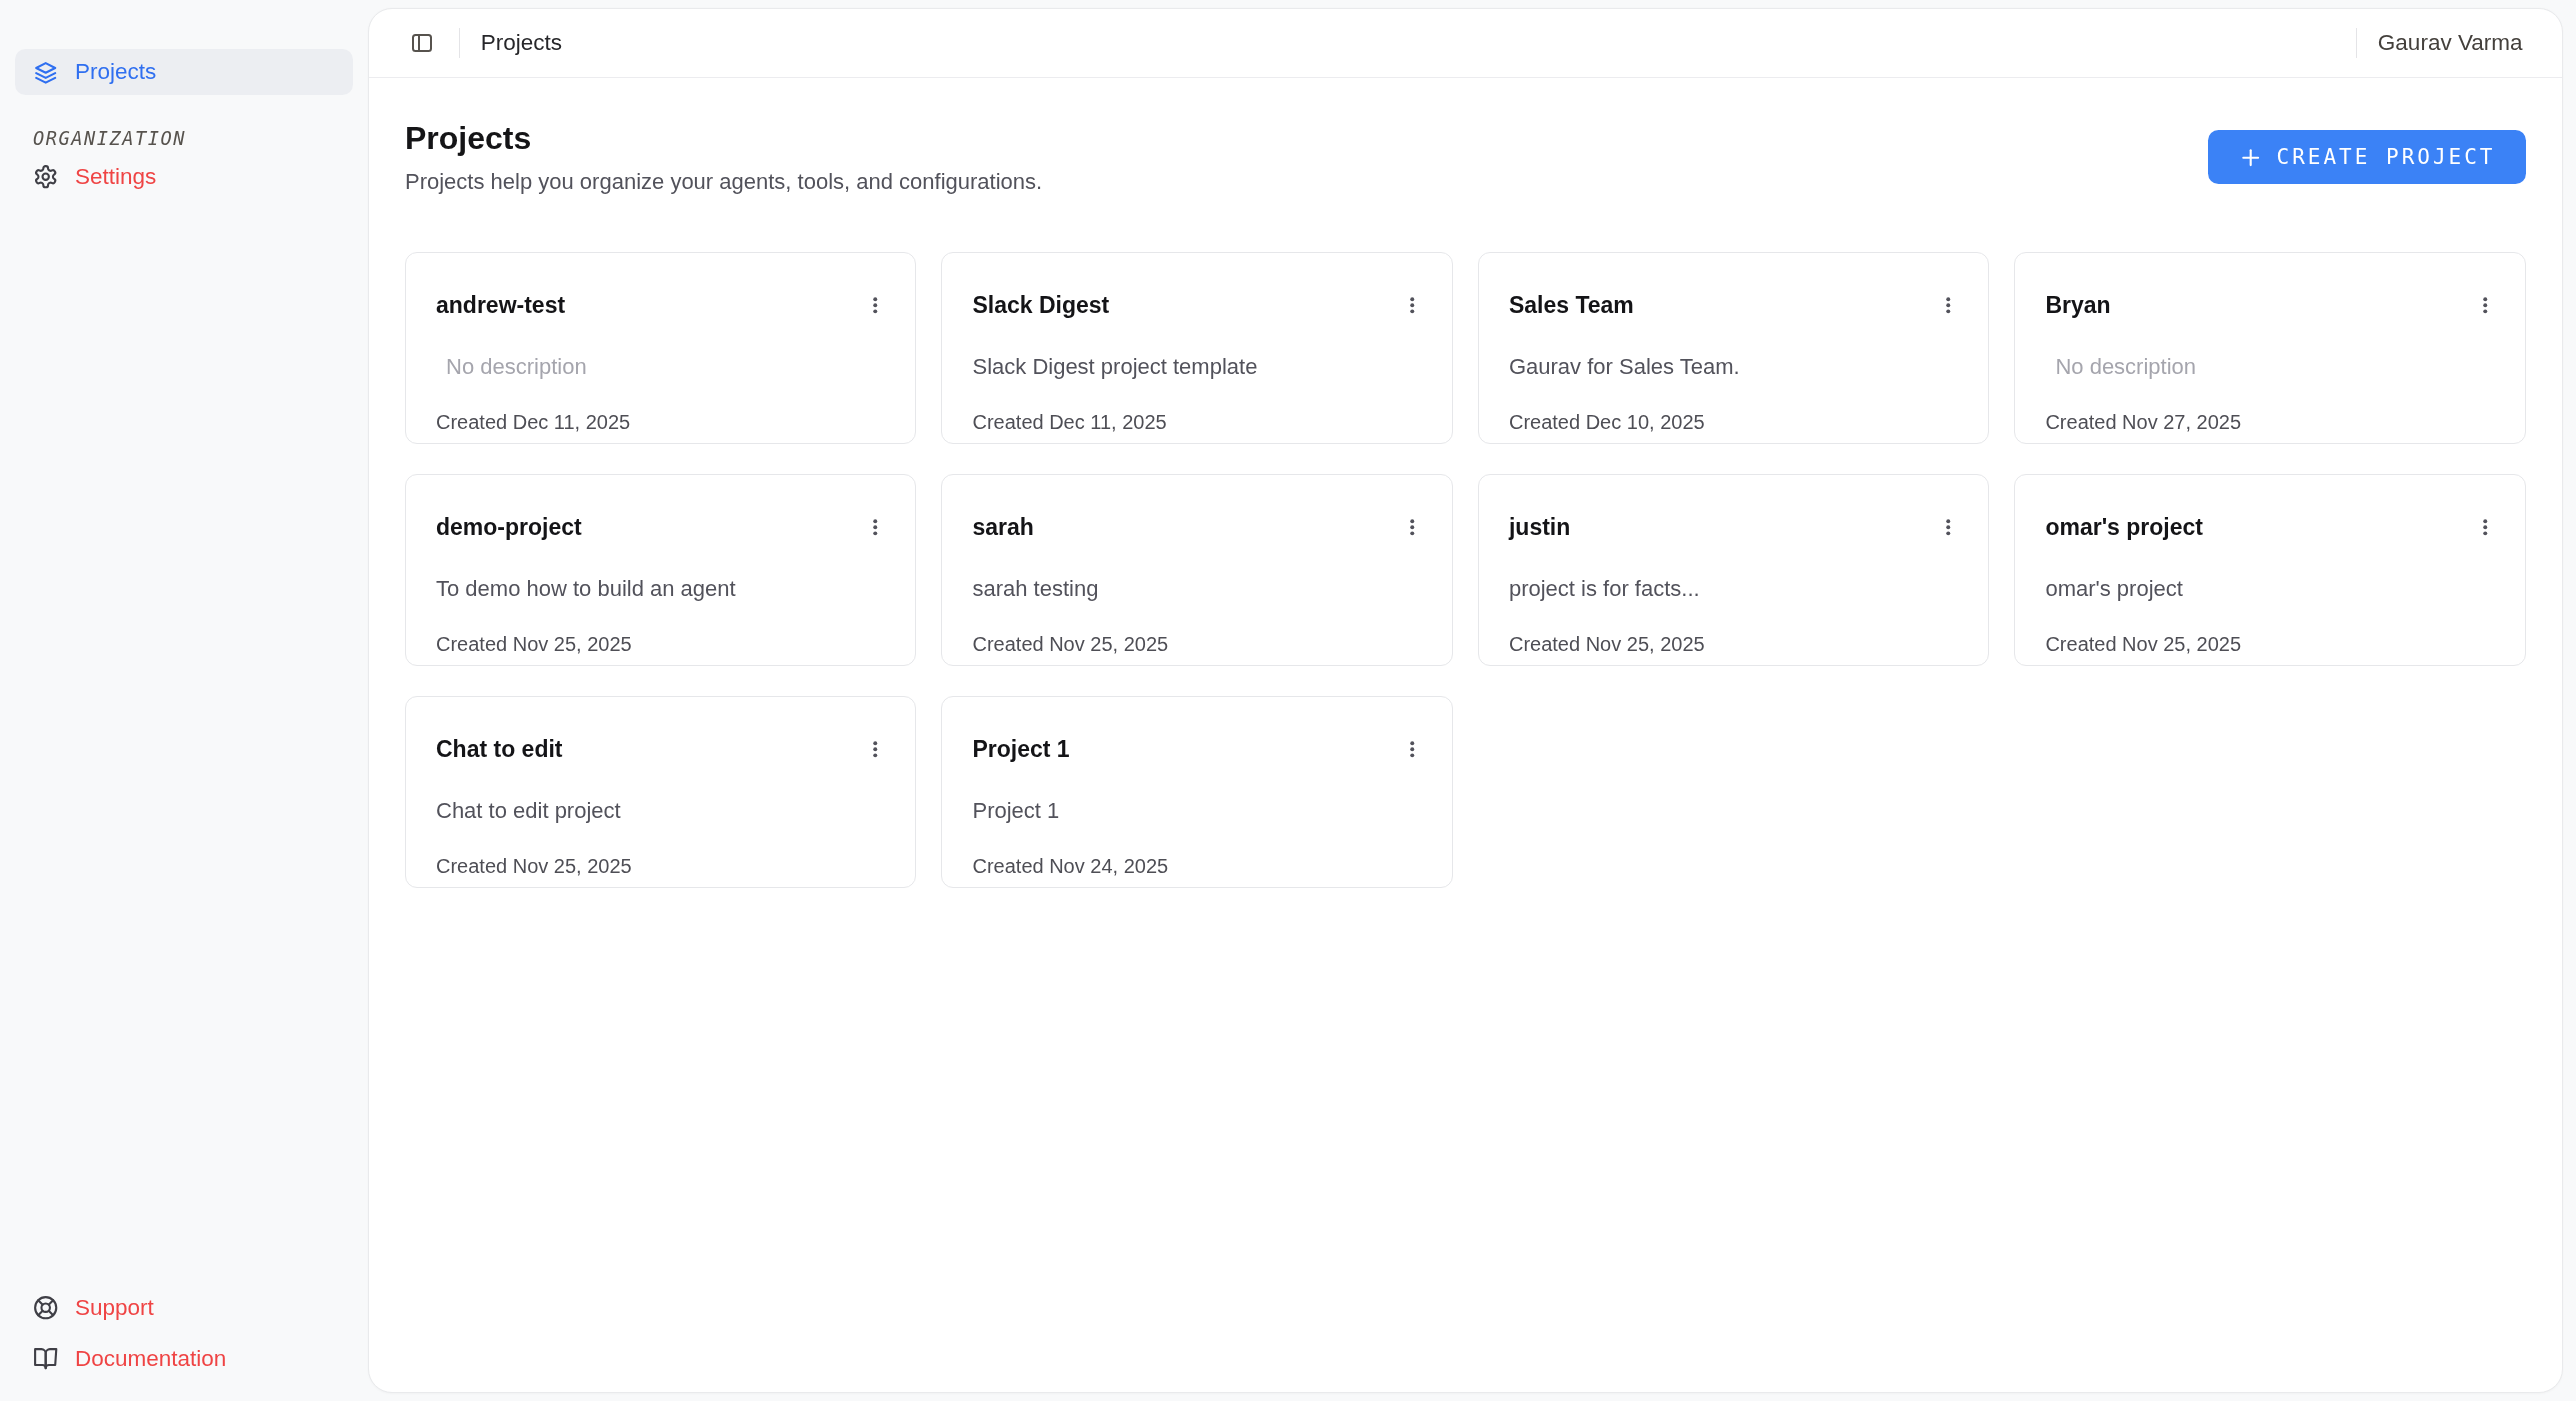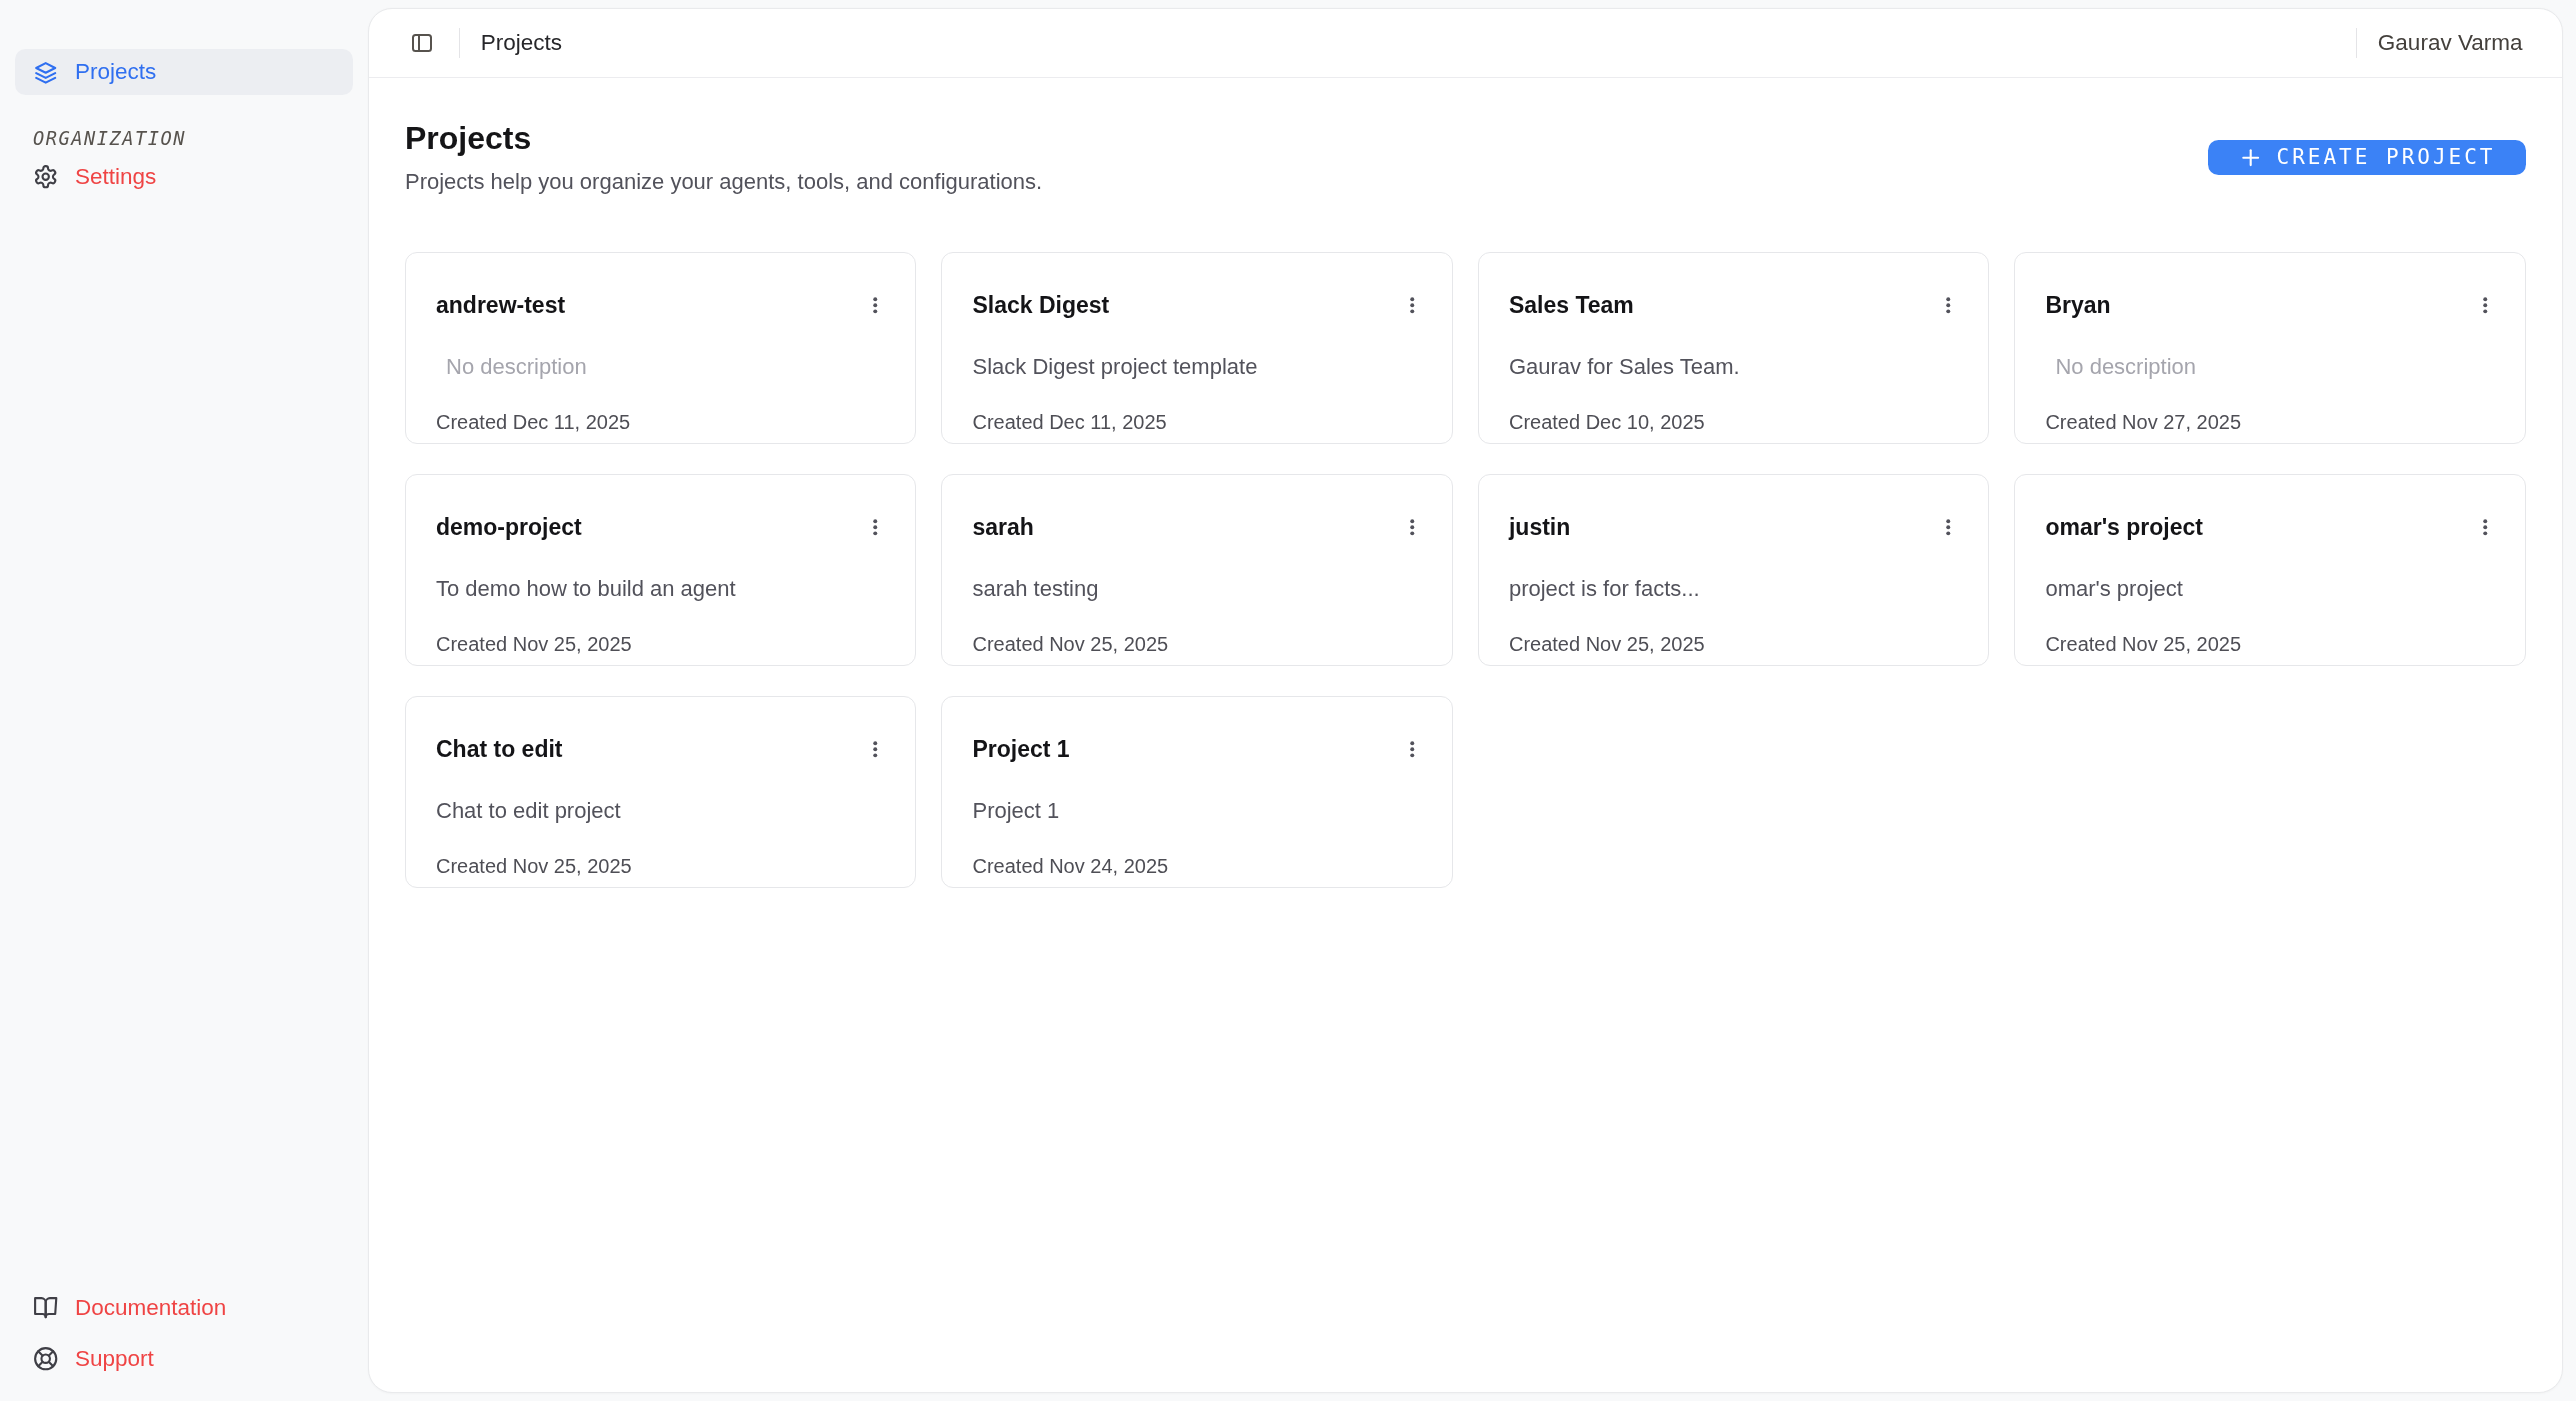--- a/index.html
+++ b/index.html
@@ -62,21 +62,21 @@
   .breadcrumb{font-size:22.5px;font-weight:500;color:#27272a;}
   .topbar-spacer{flex:1;}
   .user-name{font-size:22.5px;color:#44403c;cursor:pointer;}
   
   .content{flex:1;padding:42px 36px 0 36px;overflow:hidden;}
   .page-header{display:flex;align-items:center;justify-content:space-between;}
   .page-title{font-size:32px;font-weight:600;line-height:37px;color:#151517;}
   .page-subtitle{margin-top:10.5px;font-size:22px;line-height:27px;color:var(--text-secondary);}
   .create-btn{
     display:flex;align-items:center;gap:13.5px;border:none;cursor:pointer;
-    background:var(--accent);color:#fff;height:35px;padding:0 30px;border-radius:10.5px;
+    background:var(--accent);color:#fff;height:54px;padding:0 30px;border-radius:10.5px;
     font-family:"DejaVu Sans Mono",monospace;font-size:21px;letter-spacing:3px;
   }
   .create-btn svg{flex:0 0 auto;}
   .grid{
     margin-top:57px;display:grid;grid-template-columns:repeat(4,1fr);
     column-gap:25.4px;row-gap:30px;
   }
   .card{
     background:#fff;border:1.1px solid #e6e7ea;border-radius:12px;height:192px;
     padding:37px 30px 0 30px;position:relative;cursor:pointer;
@@ -117,38 +117,38 @@
         </svg>
       </span>
       <span>Settings</span>
     </div>
   </nav>
 
   <div class="sidebar-footer">
     <div class="nav-item">
       <span style="display:flex">
         <svg width="25.4" height="25.4" viewBox="0 0 24 24" fill="none" stroke="#3f3f46" stroke-width="2" stroke-linecap="round" stroke-linejoin="round">
-          <path d="M2 3h6a4 4 0 0 1 4 4v14a3 3 0 0 0-3-3H2z"></path>
-          <path d="M22 3h-6a4 4 0 0 0-4 4v14a3 3 0 0 1 3-3h6z"></path>
-        </svg>
-      </span>
-      <span>Documentation</span>
-    </div>
-    <div class="nav-item">
-      <span style="display:flex">
-        <svg width="25.4" height="25.4" viewBox="0 0 24 24" fill="none" stroke="#3f3f46" stroke-width="2" stroke-linecap="round" stroke-linejoin="round">
           <circle cx="12" cy="12" r="10"></circle>
             <circle cx="12" cy="12" r="4"></circle>
           <path d="m4.93 4.93 4.24 4.24"></path>
             <path d="m14.83 14.83 4.24 4.24"></path>
           <path d="m14.83 9.17 4.24-4.24"></path>
             <path d="m4.93 19.07 4.24-4.24"></path>
         </svg>
       </span>
       <span>Support</span>
+    </div>
+    <div class="nav-item">
+      <span style="display:flex">
+        <svg width="25.4" height="25.4" viewBox="0 0 24 24" fill="none" stroke="#3f3f46" stroke-width="2" stroke-linecap="round" stroke-linejoin="round">
+          <path d="M2 3h6a4 4 0 0 1 4 4v14a3 3 0 0 0-3-3H2z"></path>
+          <path d="M22 3h-6a4 4 0 0 0-4 4v14a3 3 0 0 1 3-3h6z"></path>
+        </svg>
+      </span>
+      <span>Documentation</span>
     </div>
   </div>
 </aside>
 
 <main class="main">
   <header class="topbar">
     <button class="icon-btn">
       <span style="display:flex">
         <svg width="24" height="24" viewBox="0 0 24 24" fill="none" stroke="#57534e" stroke-width="2" stroke-linecap="round" stroke-linejoin="round">
           <rect x="3" y="4" width="18" height="16" rx="2.5"></rect>

